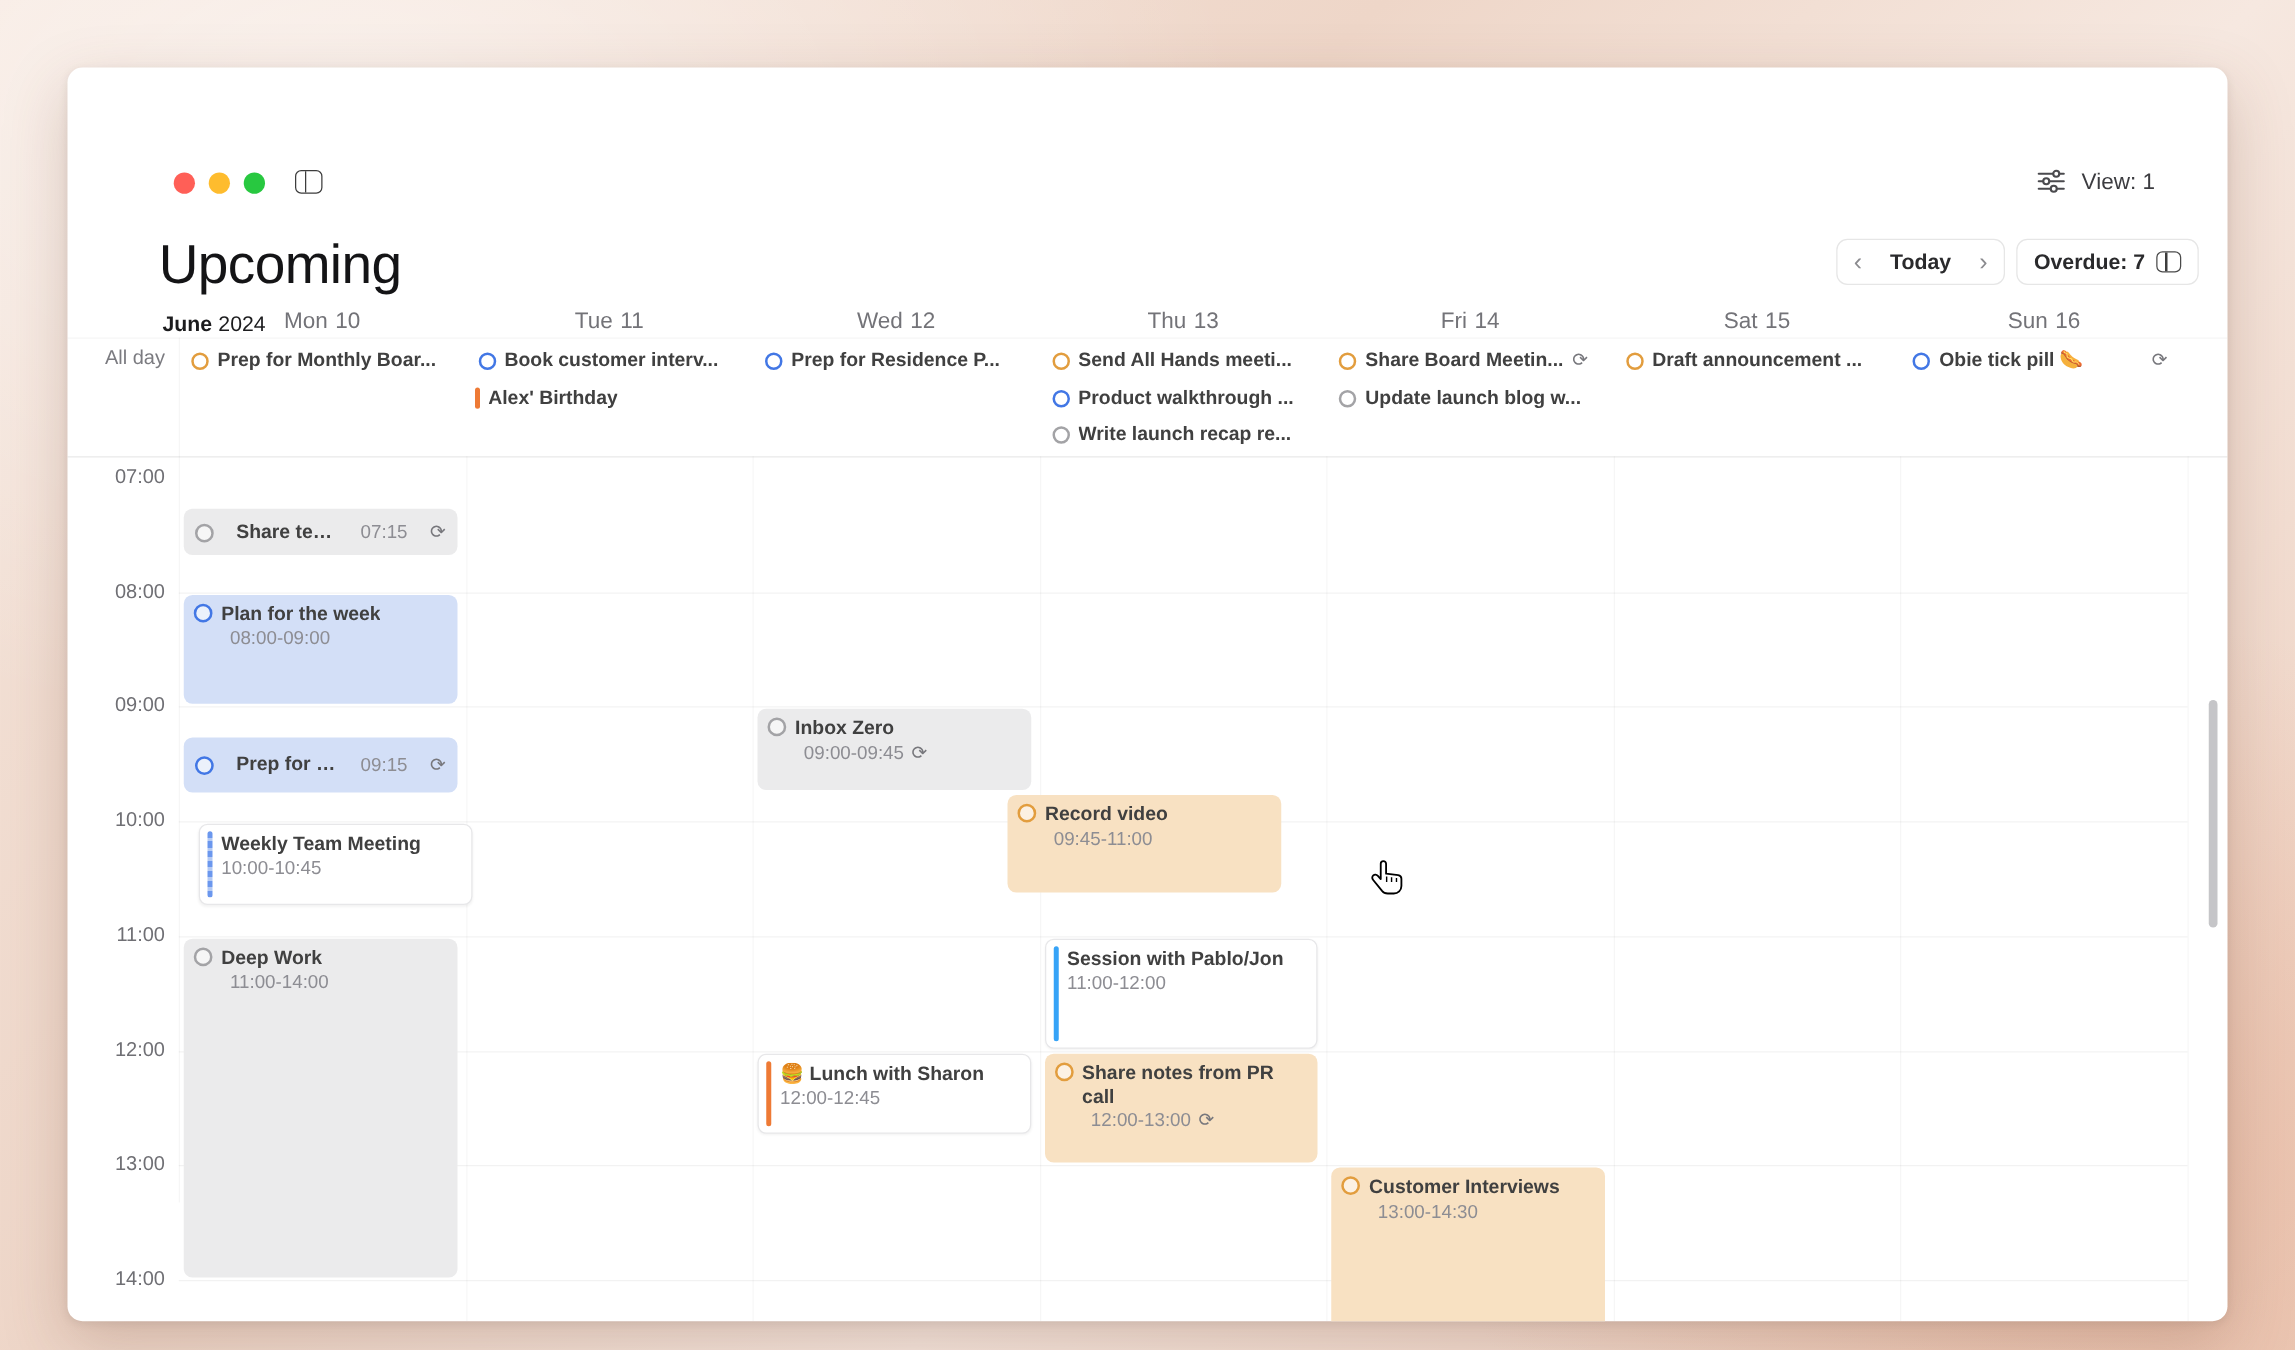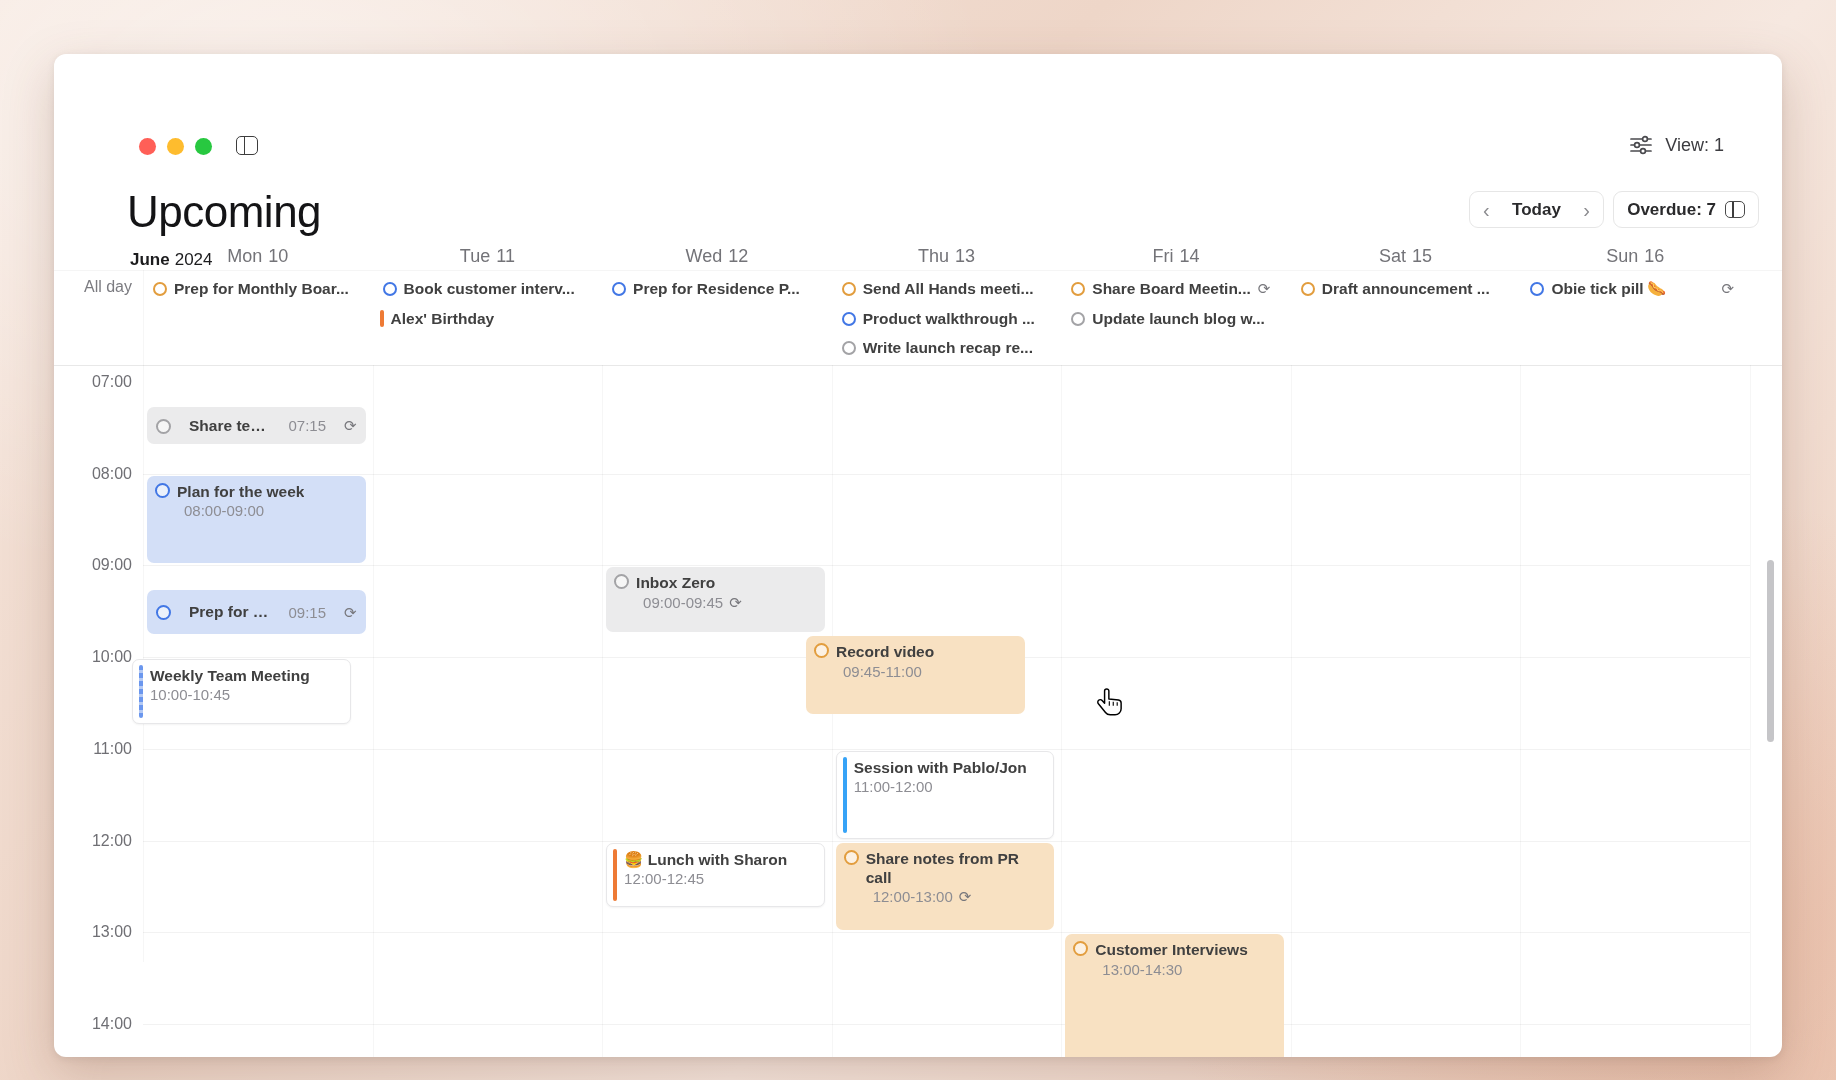--- a/index.html
+++ b/index.html
@@ -214,27 +214,36 @@
         <div class="ev-time">
           <span>08:00-09:00</span>
         </div>
       </div>
       <div class="ev compact blue" style="left: 93px; top: 536.4px; width: 218.6px; height: 43.4px;">
         <span class="chk blue"></span>
         <span class="ev-title nowrap">Prep for Tea...</span>
         <span class="ev-time">09:15</span>
         <span class="repeat-icon">⟳</span>
       </div>
-      <div class="ev card" style="left: 78px; top: 605.1px; width: 218.6px; height: 64.8px;">
+      <div class="ev card" style="left: 105px; top: 605.1px; width: 218.6px; height: 64.8px;">
         <span class="bar blue-dashed"></span>
         <div class="ev-head">
           <span class="ev-title nowrap">Weekly Team Meeting</span>
         </div>
         <div class="ev-time">
           <span>10:00-10:45</span>
+        </div>
+      </div>
+      <div class="ev gray" style="left: 93px; top: 696.9px; width: 218.6px; height: 271.1px;">
+        <div class="ev-head">
+          <span class="chk gray"></span>
+          <span class="ev-title nowrap">Deep Work</span>
+        </div>
+        <div class="ev-time">
+          <span>11:00-14:00</span>
         </div>
       </div>
       <div class="ev gray" style="left: 552.1px; top: 513.4px; width: 218.6px; height: 64.8px;">
         <div class="ev-head">
           <span class="chk gray"></span>
           <span class="ev-title nowrap">Inbox Zero</span>
         </div>
         <div class="ev-time">
           <span>09:00-09:45</span>
           <span class="repeat-icon">⟳</span>

